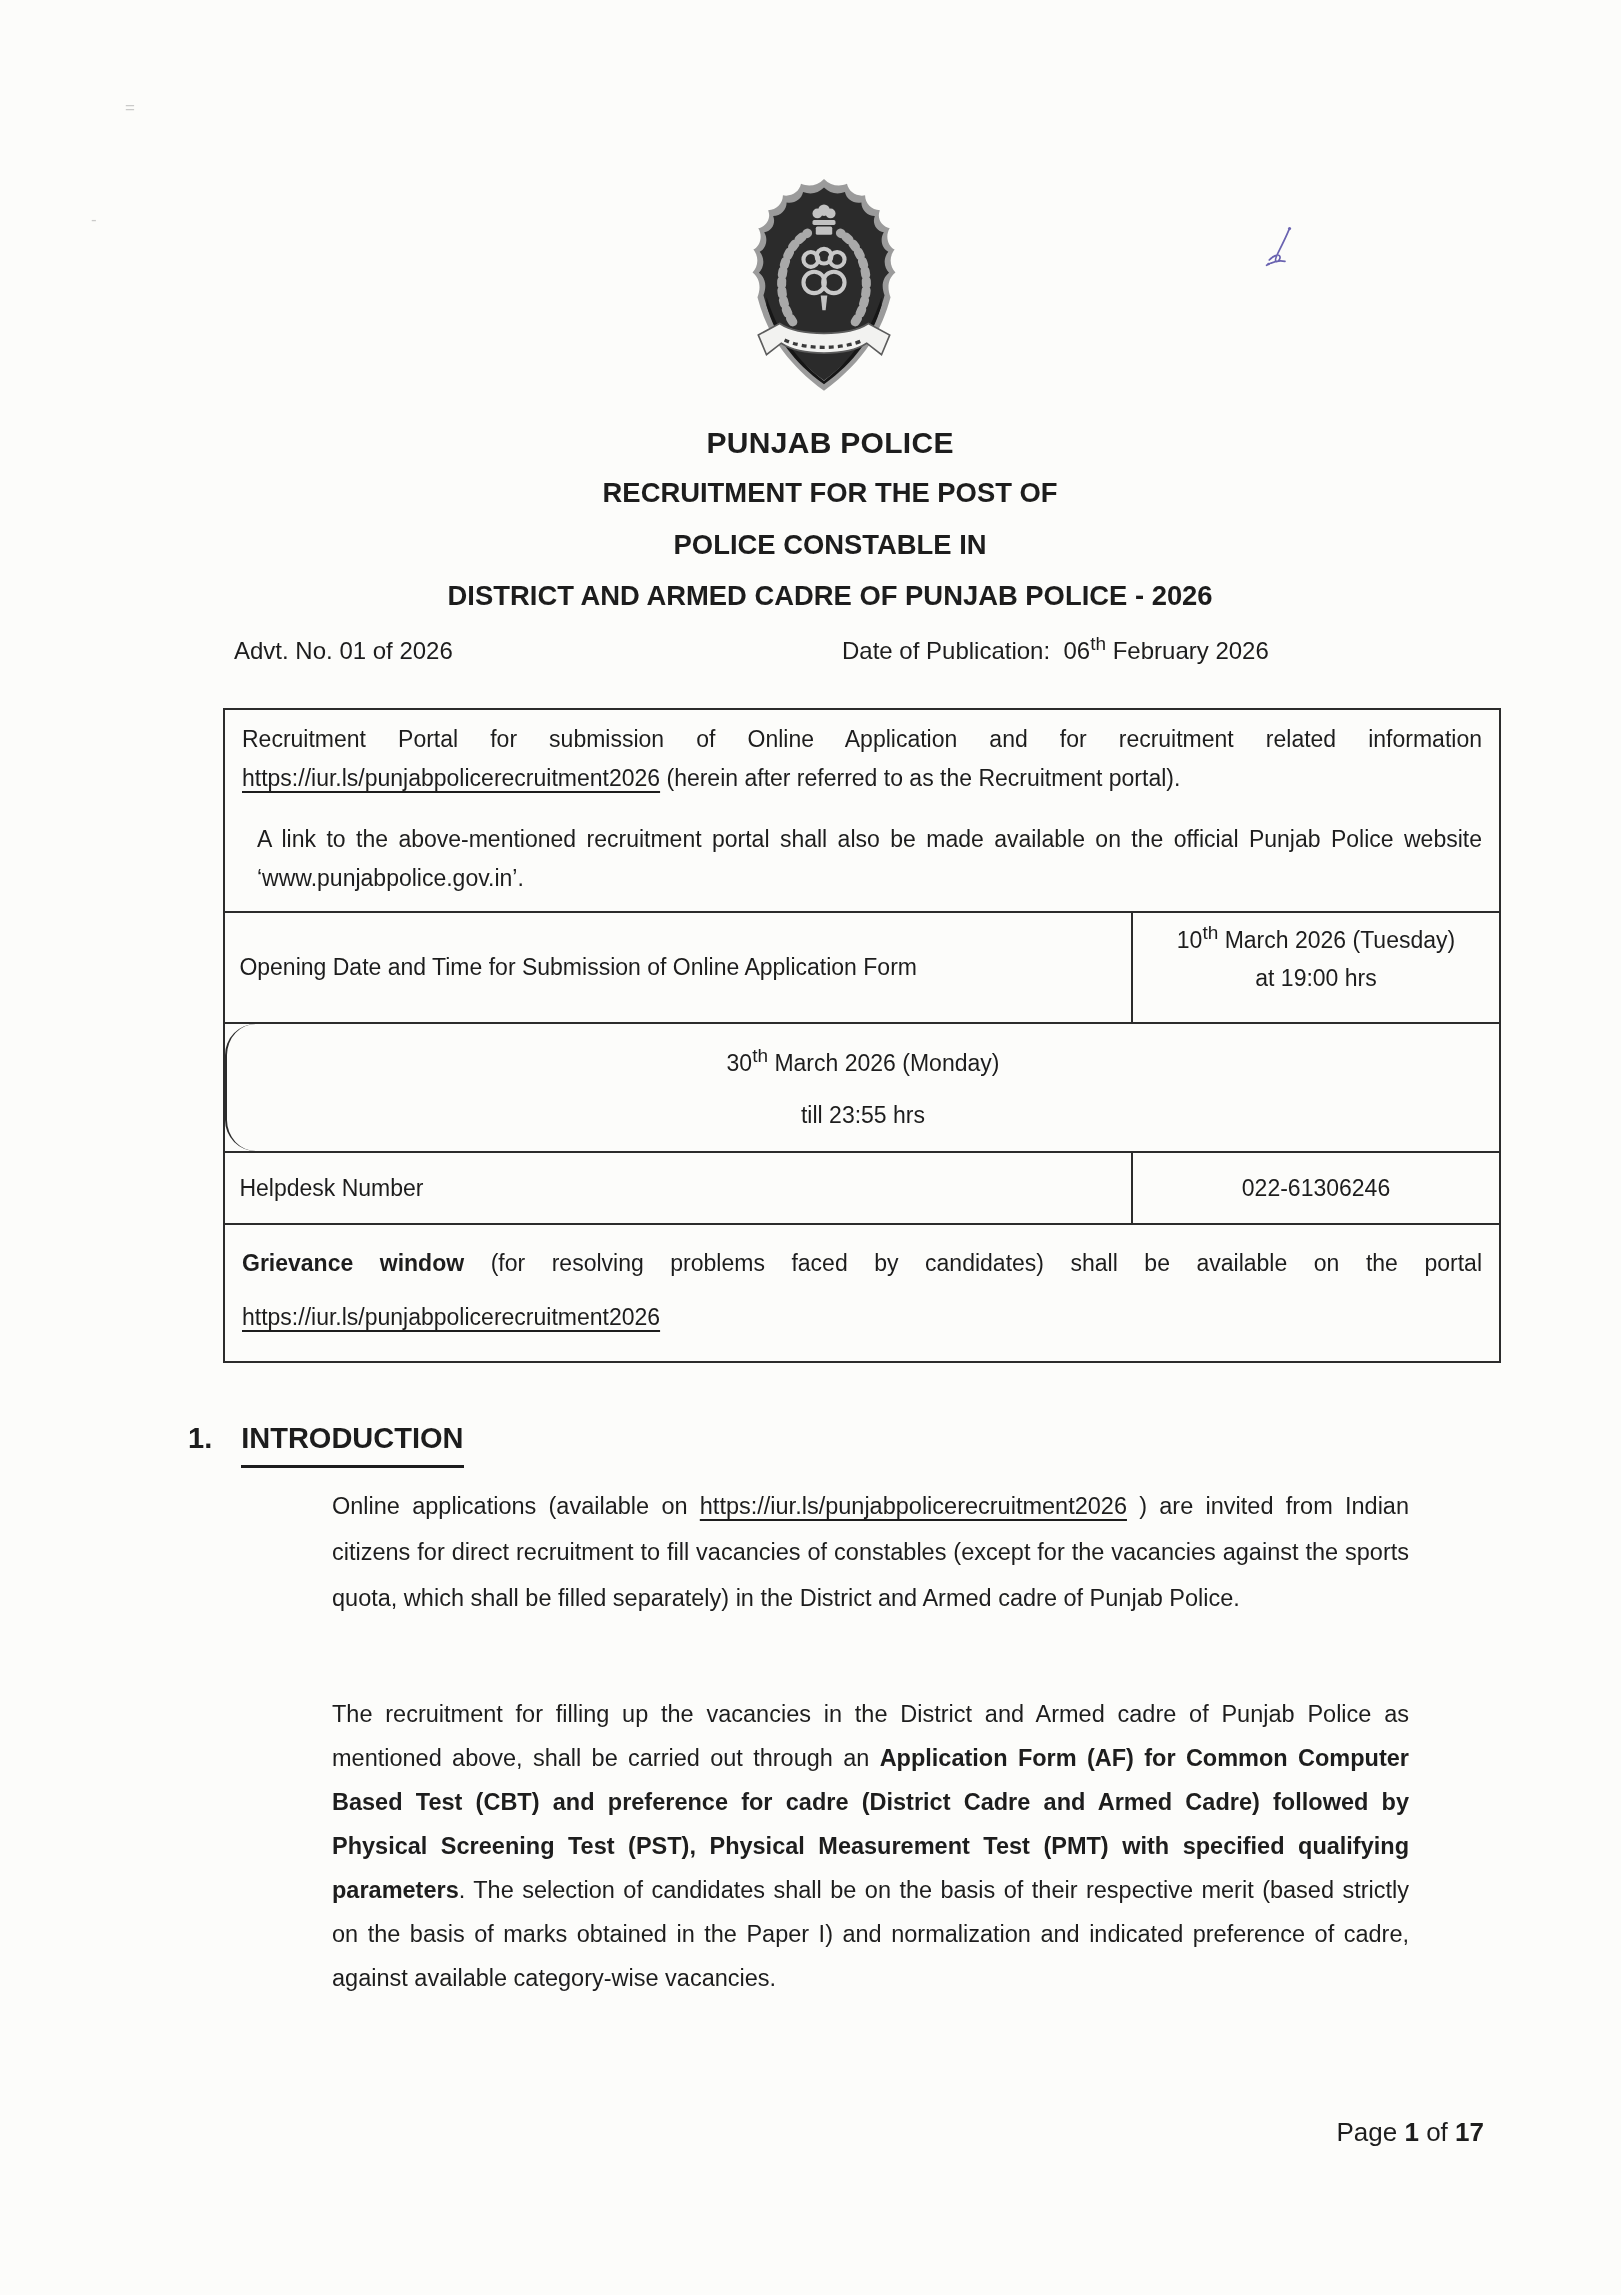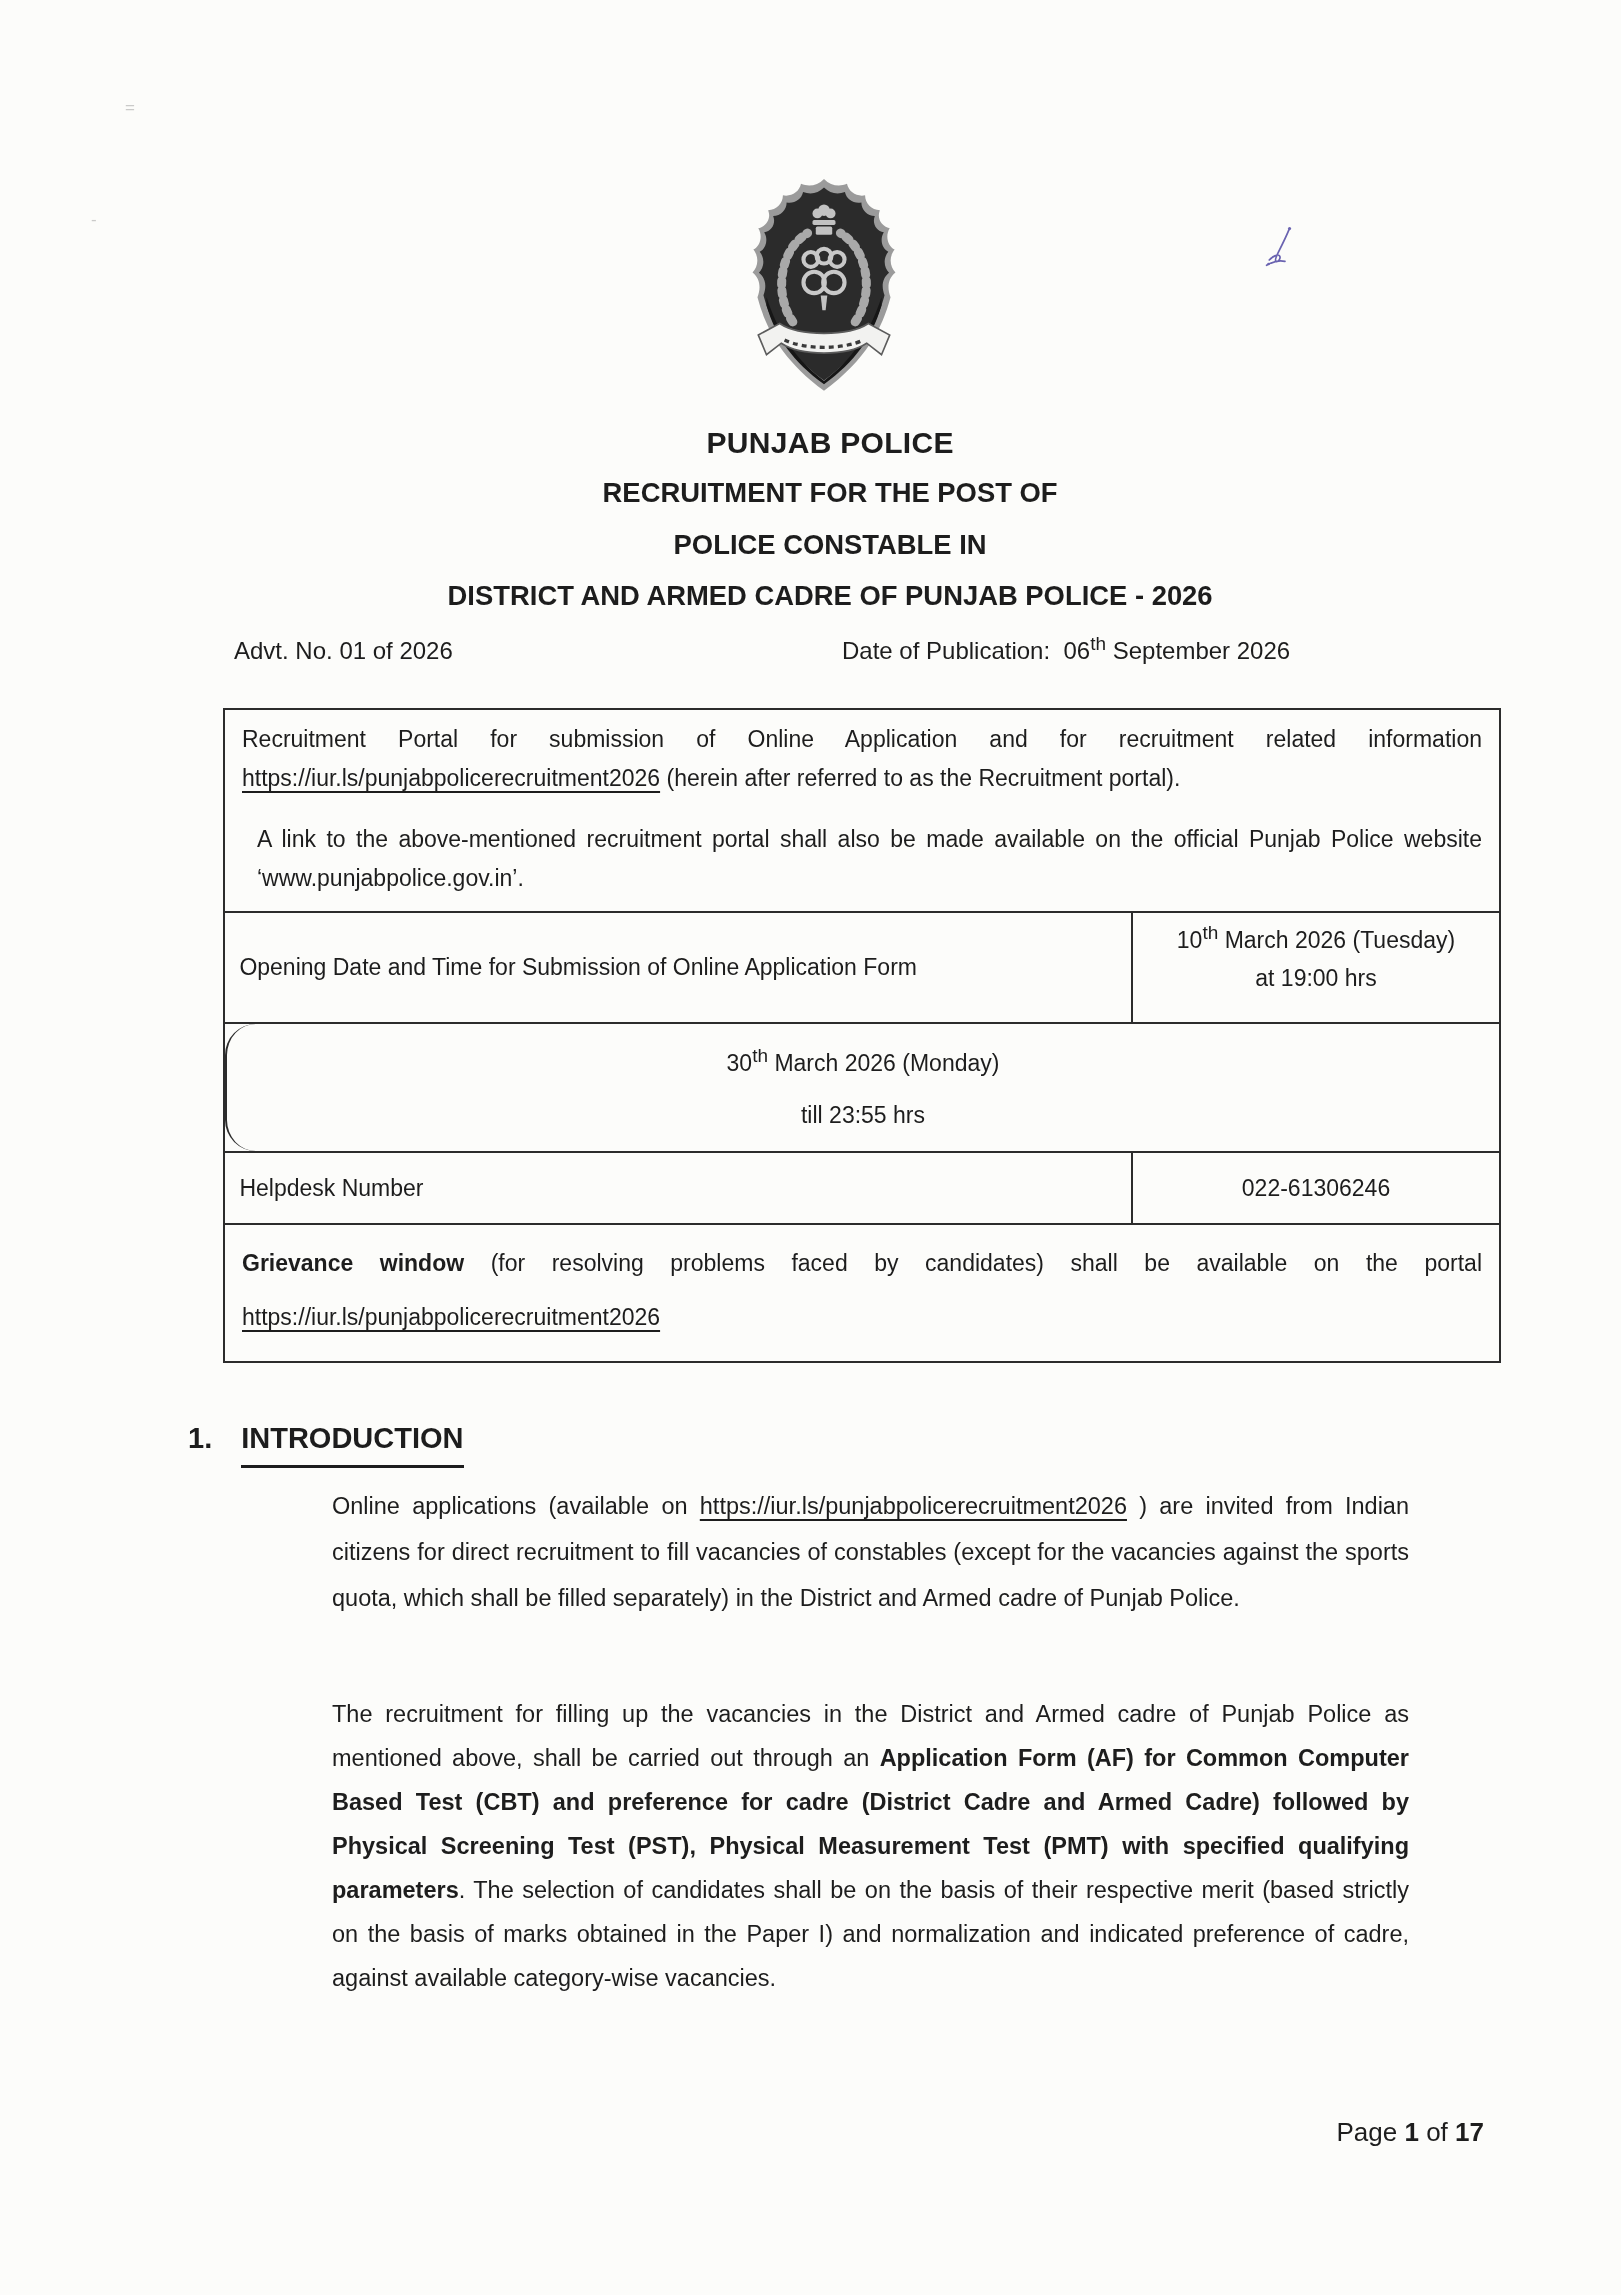--- a/index.html
+++ b/index.html
@@ -111,21 +111,21 @@
 
   <div class="titles">
     <p class="t1">PUNJAB POLICE</p>
     <p class="t">RECRUITMENT FOR THE POST OF</p>
     <p class="t">POLICE CONSTABLE IN</p>
     <p class="t">DISTRICT AND ARMED CADRE OF PUNJAB POLICE - 2026</p>
   </div>
 
   <div class="advt-row">
     <span class="advt-no">Advt. No. 01 of 2026</span>
-    <span class="pubdate"><span>Date of Publication:</span>&nbsp; <span>06</span><sup class="ord">th</sup><span> September 2026</span></span>
+    <span class="pubdate"><span>Date of Publication:</span>&nbsp; <span>06</span><sup class="ord">th</sup><span> February 2026</span></span>
   </div>
 
   <div class="info-box">
 
     <div class="portal-cell cell-pad">
       <p class="p1"><span>Recruitment Portal for submission of Online Application and for recruitment related information </span><a class="doclink" href="#">https://iur.ls/punjabpolicerecruitment2026</a><span> (herein after referred to as the Recruitment portal).</span></p>
       <p class="p2">A link to the above-mentioned recruitment portal shall also be made available on the official Punjab Police website ‘www.punjabpolice.gov.in’.</p>
     </div>
 
     <div class="trow row-opening">

